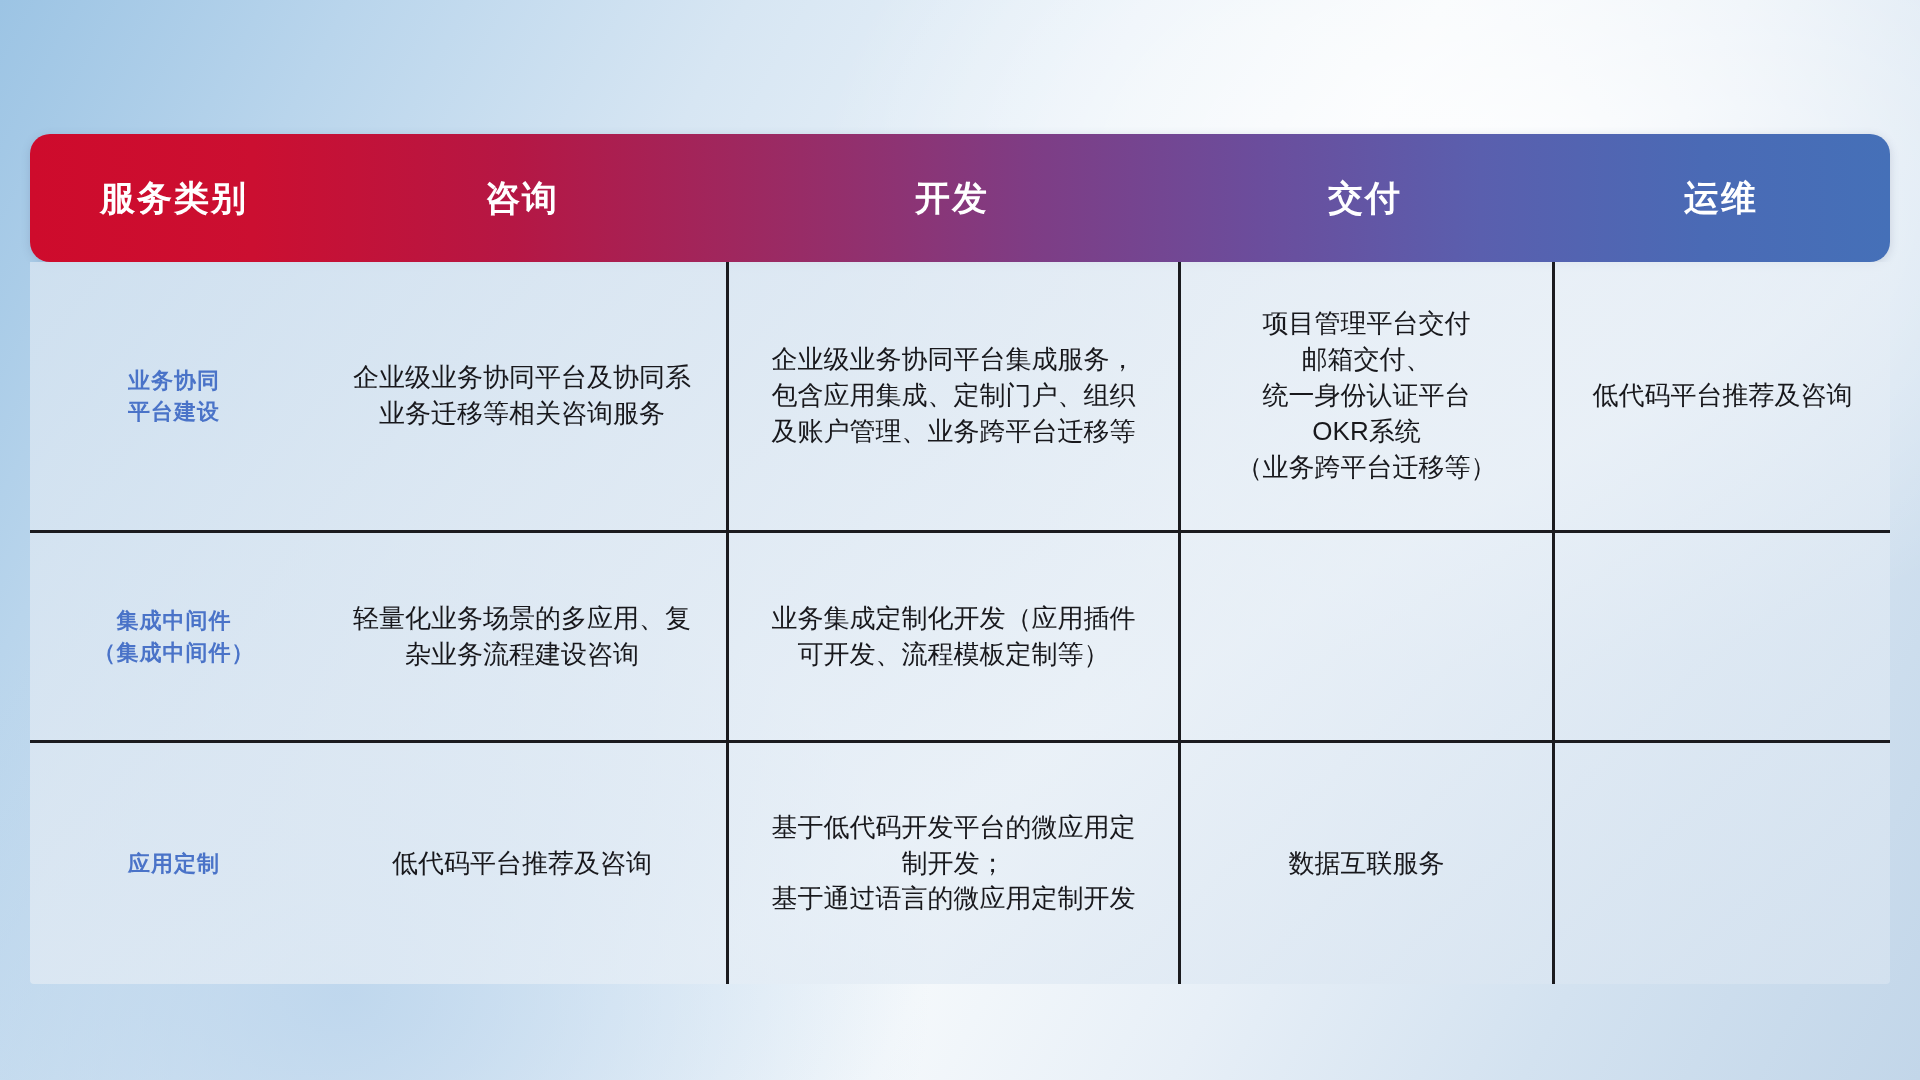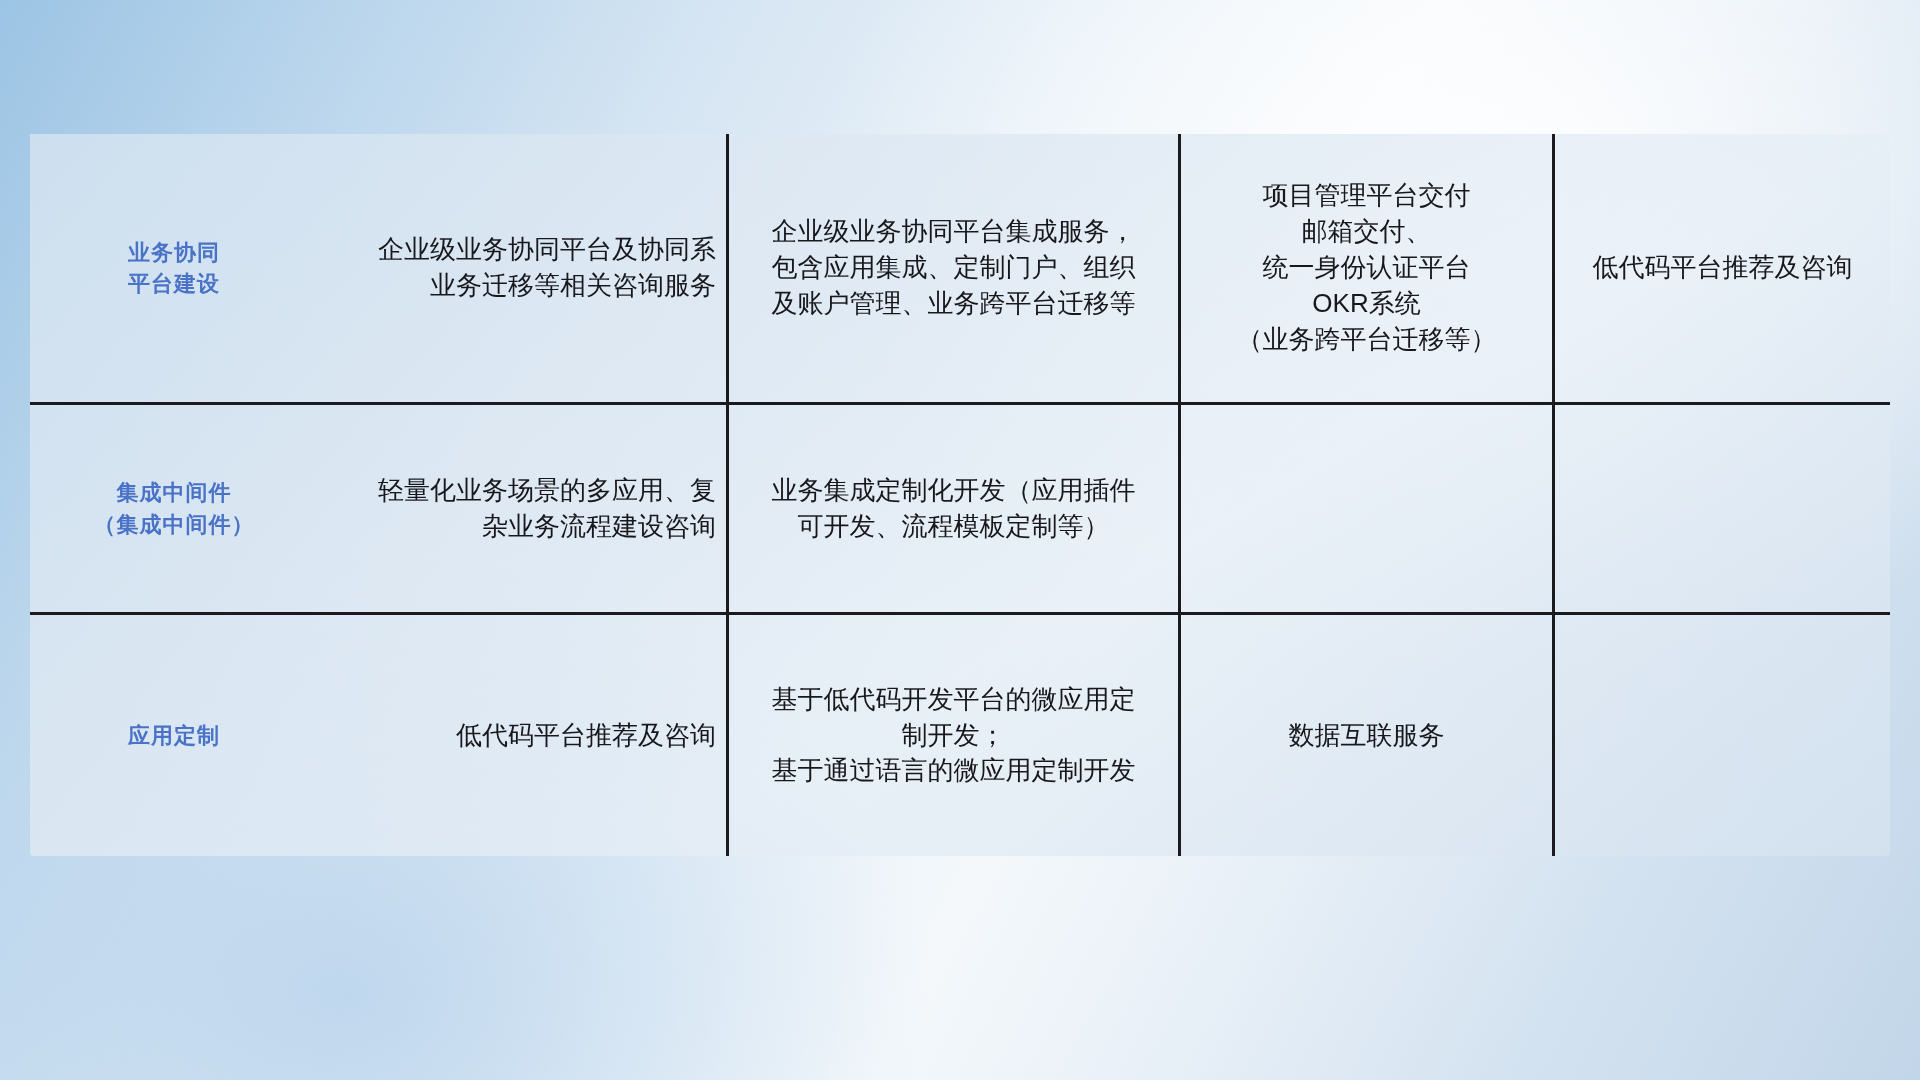--- a/index.html
+++ b/index.html
@@ -106,39 +106,46 @@
     font-size: 22px;
     line-height: 1.42;
     letter-spacing: 1px;
   }
 
   
   .cell.divL { border-left: 3px solid #1b1b1f; }
 
   
   .c0 { width: 288px; }
-  .c1 { width: 408px; text-align: right; }
+  .c1 { width: 408px; }
   .c2 { width: 452px; }
   .c3 { width: 374px; }
   .c4 { width: 338px; }
 
   
   .thead .c0 { width: 288px; }
   .thead .c1 { width: 408px; }
   .thead .c2 { width: 452px; }
   .thead .c3 { width: 374px; }
   .thead .c4 { width: 338px; }
 
   .line { display: block; }
 </style>
 </head>
 <body>
 
 <div id="table-wrap">
 
+  <div class="thead">
+    <div class="th c0">服务类别</div>
+    <div class="th c1">咨询</div>
+    <div class="th c2">开发</div>
+    <div class="th c3">交付</div>
+    <div class="th c4">运维</div>
+  </div>
 
   <div class="tbody">
 
     <div class="trow r1">
       <div class="cell cat c0">
         <div class="inner">
           <span class="line">业务协同</span>
           <span class="line">平台建设</span>
         </div>
       </div>

